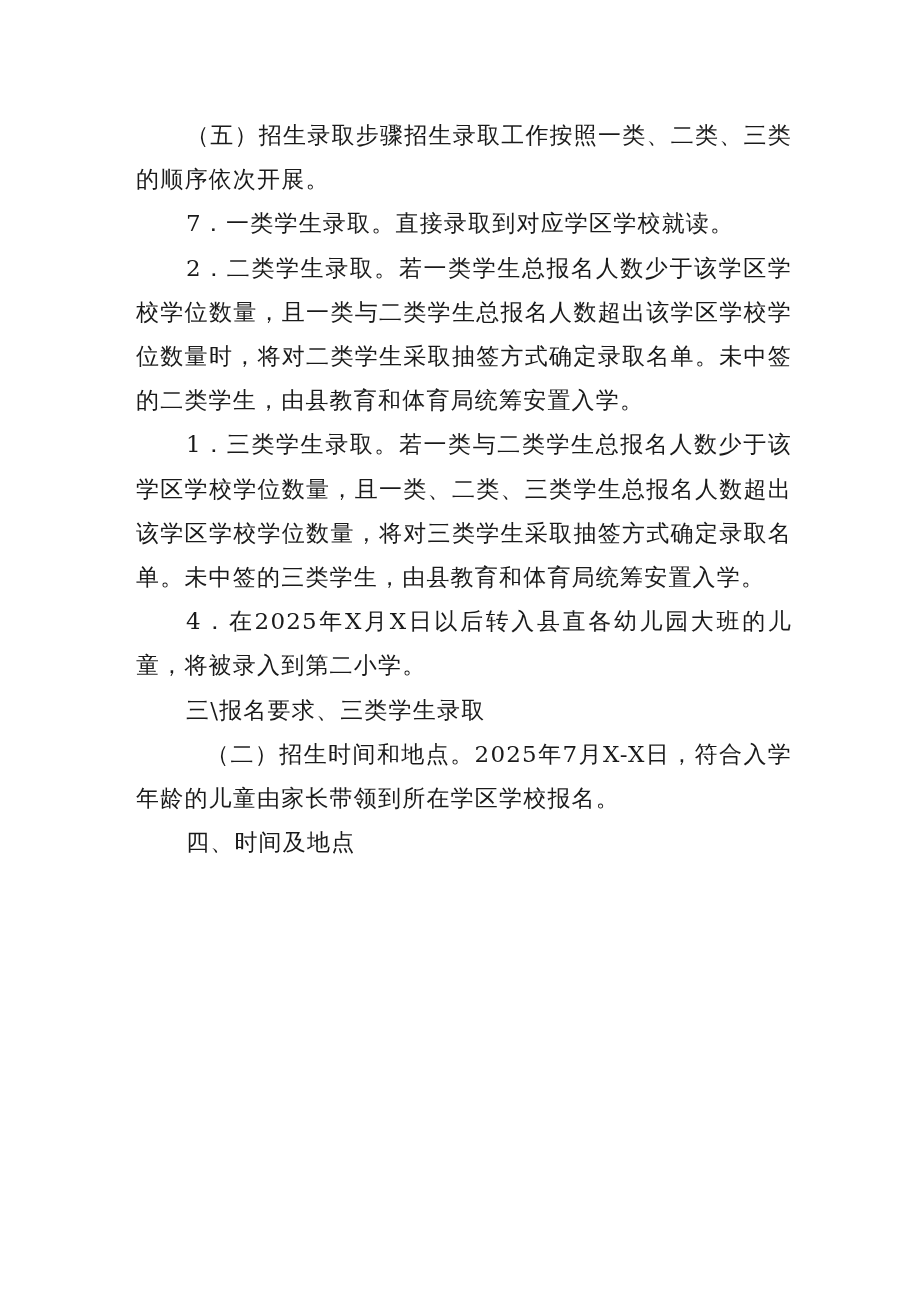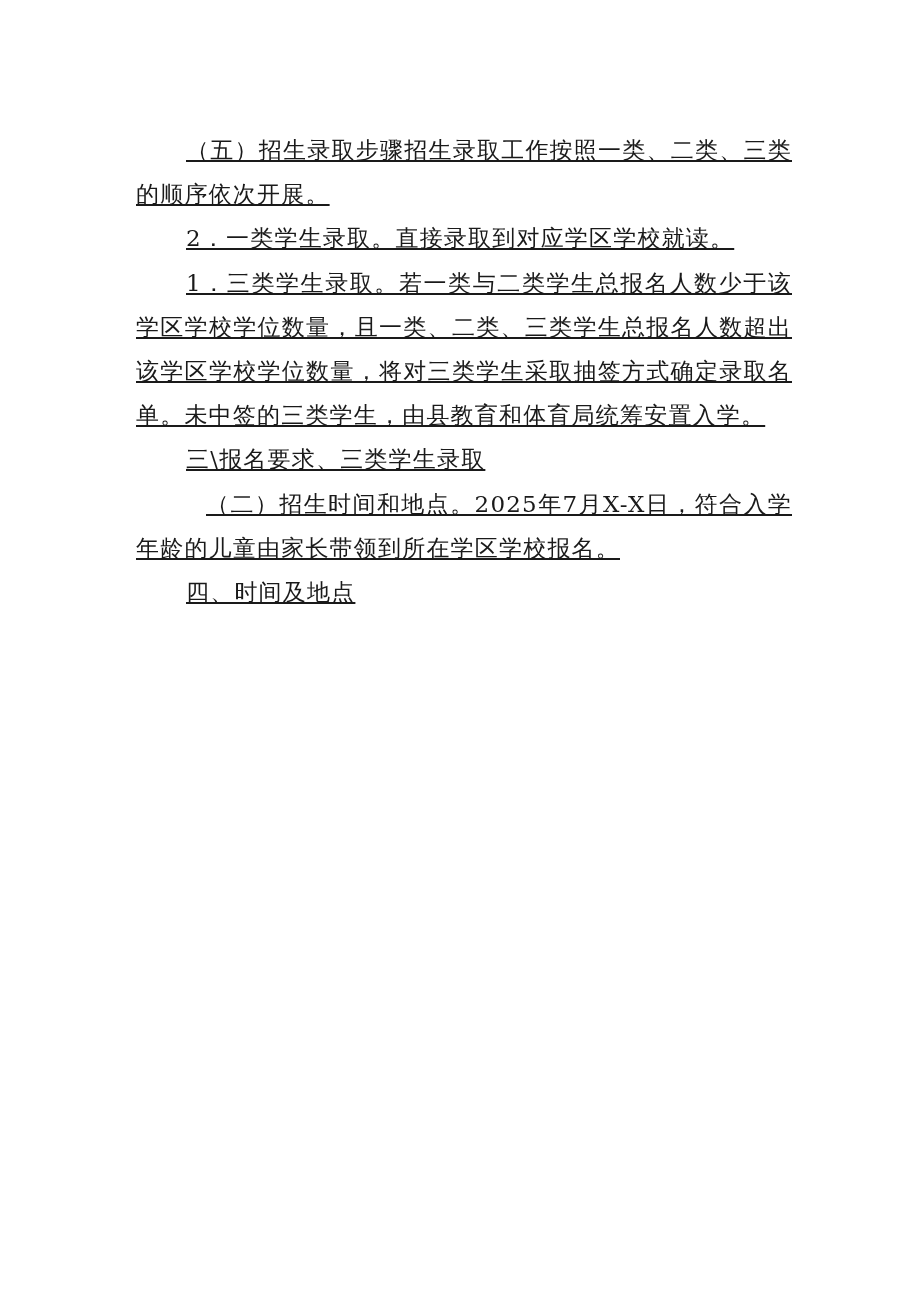--- a/index.html
+++ b/index.html
@@ -9,46 +9,47 @@
     }
     body {
       width: 920px;
       height: 1301px;
       position: relative;
       overflow: hidden;
     }
     .page {
       position: absolute;
       left: 136px;
-      top: 128px;
+      top: 113px;
       width: 656px;
       color: #1a1a1a;
       font-family: "DejaVu Serif", "Liberation Serif", serif;
       font-size: 23px;
       line-height: 44.2px;
       letter-spacing: 1.2px;
-      text-decoration: underline;
     }
     .para {
       margin: 0;
       text-indent: 50px;
       text-align: justify;
       text-align-last: left;
     }
     .para.indent-wide {
       text-indent: 70px;
     }
     .heading {
       margin: 0;
       text-indent: 50px;
     }
   </style>
 </head>
 <body>
 
 <div class="page">
   <p class="para">（五）招生录取步骤招生录取工作按照一类、二类、三类的顺序依次开展。</p>
-  <p class="para">2．一类学生录取。直接录取到对应学区学校就读。</p>
+  <p class="para">7．一类学生录取。直接录取到对应学区学校就读。</p>
+  <p class="para">2．二类学生录取。若一类学生总报名人数少于该学区学校学位数量，且一类与二类学生总报名人数超出该学区学校学位数量时，将对二类学生采取抽签方式确定录取名单。未中签的二类学生，由县教育和体育局统筹安置入学。</p>
   <p class="para">1．三类学生录取。若一类与二类学生总报名人数少于该学区学校学位数量，且一类、二类、三类学生总报名人数超出该学区学校学位数量，将对三类学生采取抽签方式确定录取名单。未中签的三类学生，由县教育和体育局统筹安置入学。</p>
+  <p class="para">4．在2025年X月X日以后转入县直各幼儿园大班的儿童，将被录入到第二小学。</p>
   <p class="heading">三\报名要求、三类学生录取</p>
   <p class="para indent-wide">（二）招生时间和地点。2025年7月X-X日，符合入学年龄的儿童由家长带领到所在学区学校报名。</p>
   <p class="heading">四、时间及地点</p>
 </div>
 
 </body></html>

